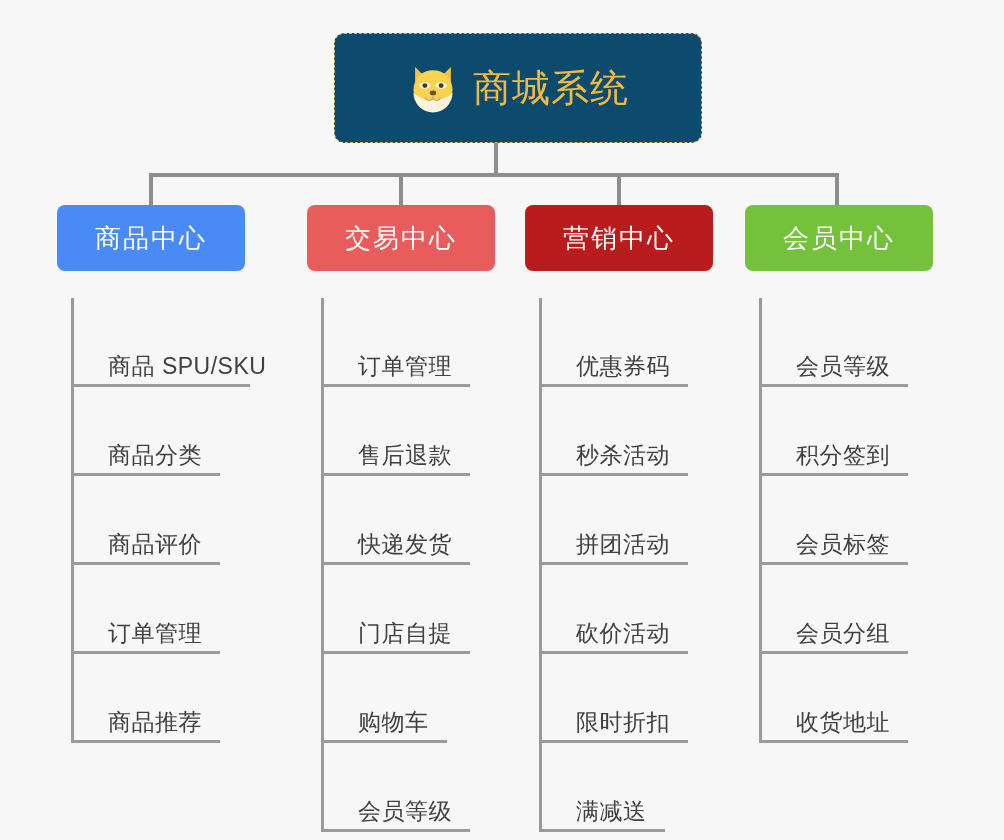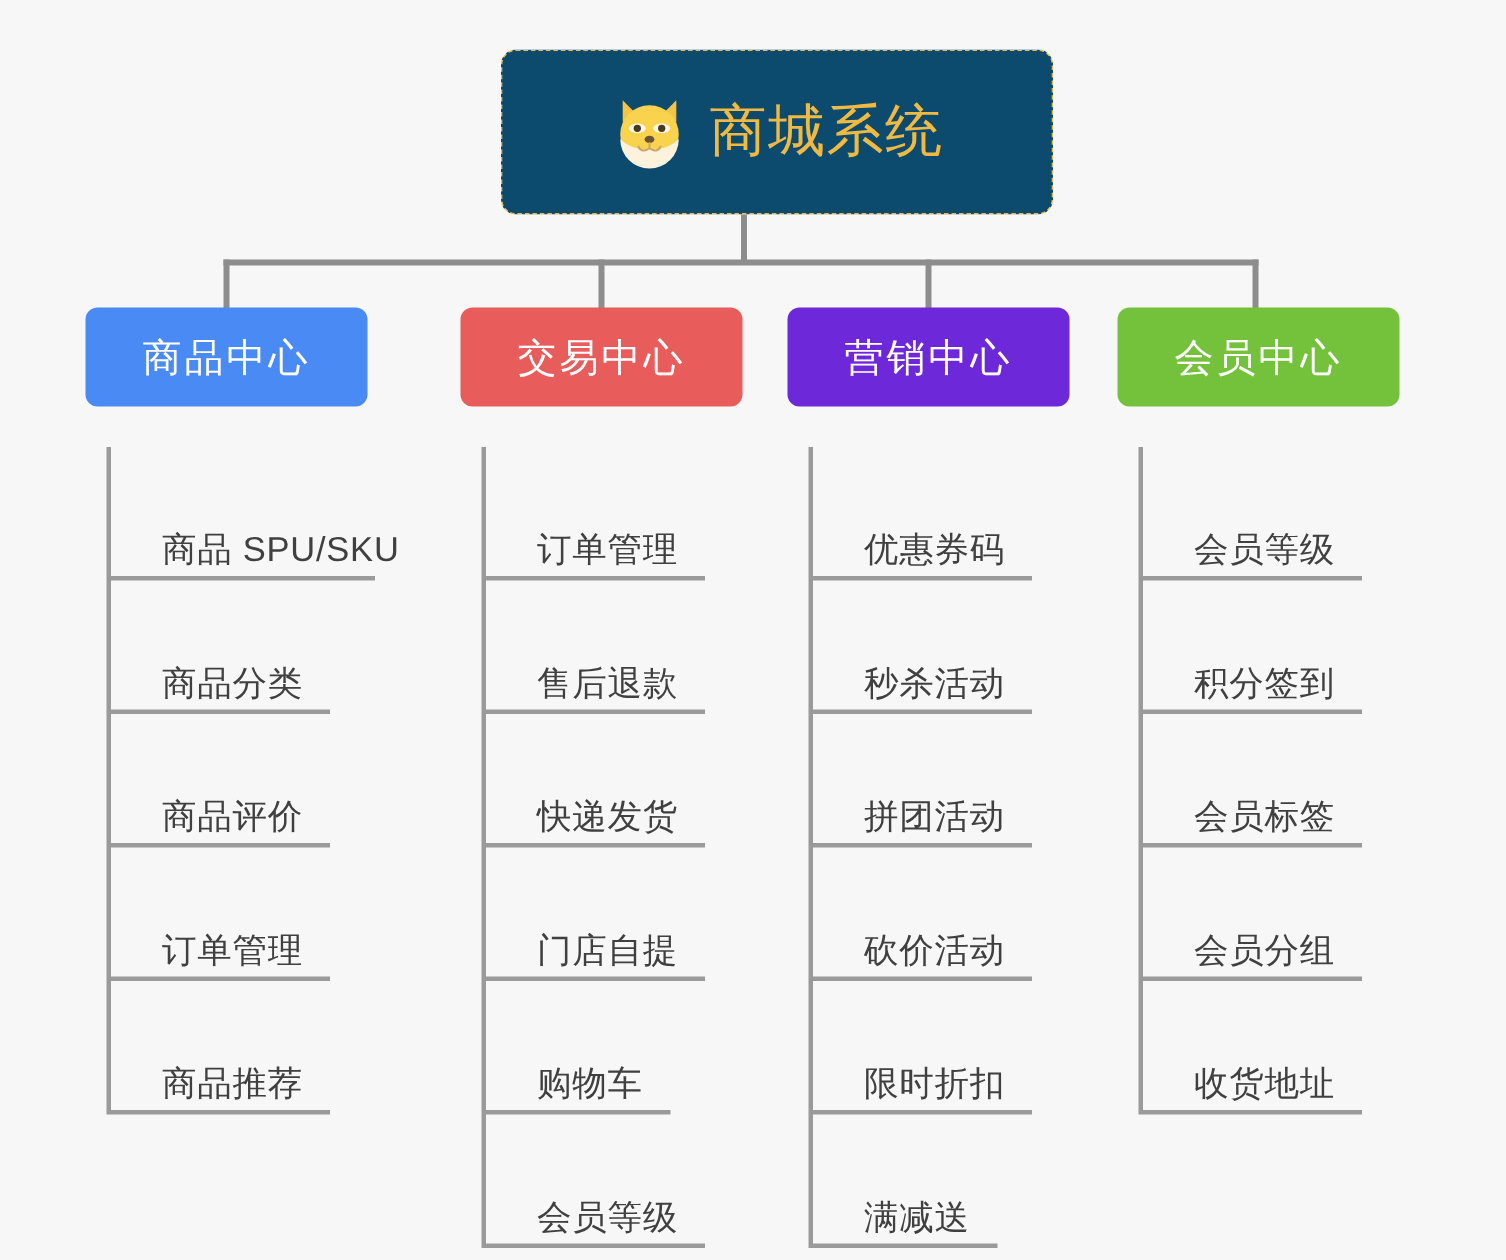--- a/index.html
+++ b/index.html
@@ -199,21 +199,21 @@
         <span class="leaf-label">购物车</span>
       </div>
       <div class="leaf-item">
         <span class="leaf-underline" style="width:146px;"></span>
         <span class="leaf-label">会员等级</span>
       </div>
     </div>
   </div>
 
   <div class="branch" style="left:525px;">
-    <div class="branch-header" style="background:#6d28d9;">
+    <div class="branch-header" style="background:#b91c1c;">
       <span class="branch-header-label">营销中心</span>
     </div>
     <div class="leaf-list">
       <div class="leaf-item">
         <span class="leaf-underline" style="width:146px;"></span>
         <span class="leaf-label">优惠券码</span>
       </div>
       <div class="leaf-item">
         <span class="leaf-underline" style="width:146px;"></span>
         <span class="leaf-label">秒杀活动</span>

